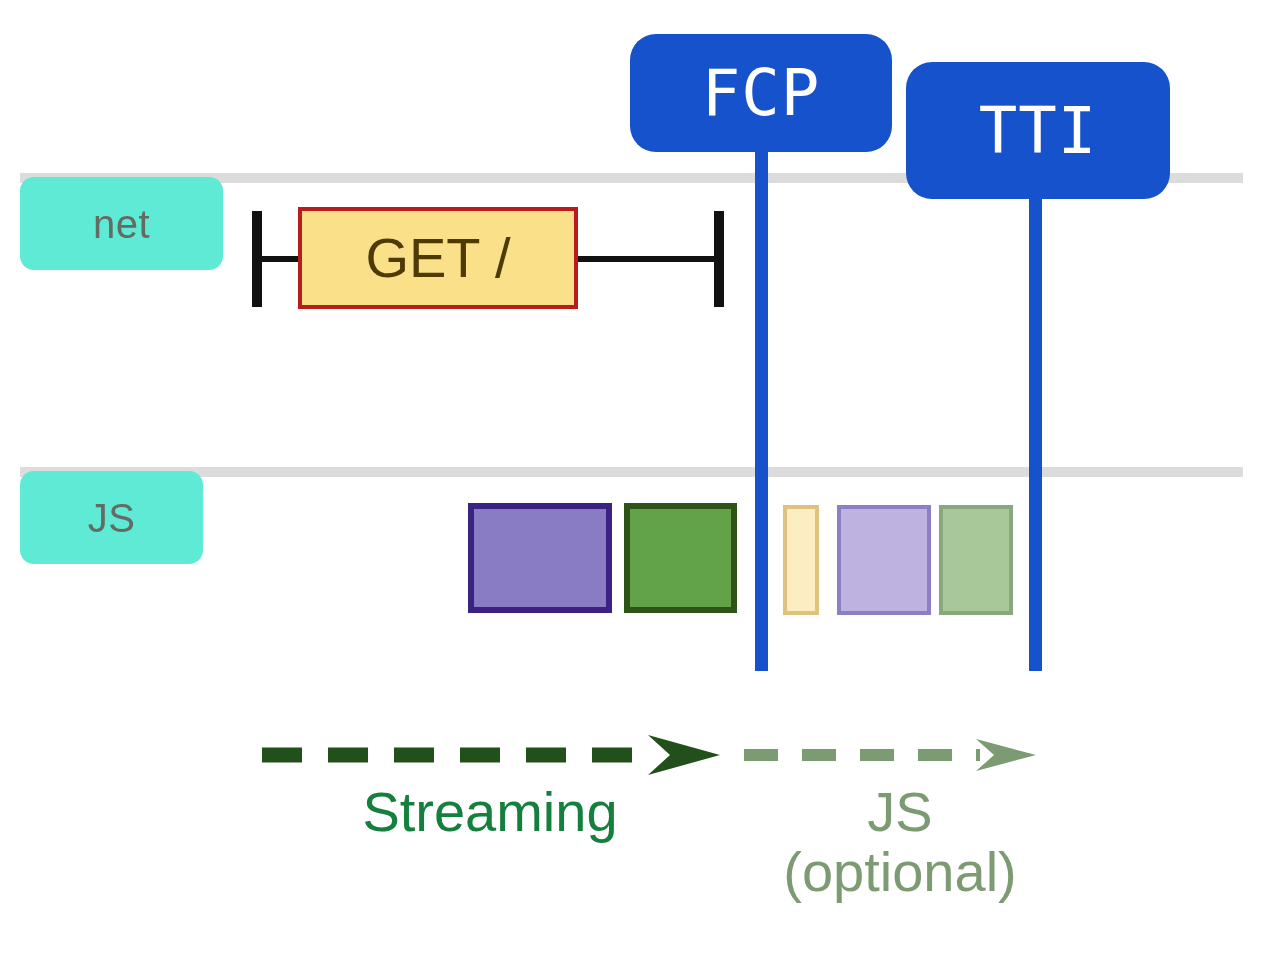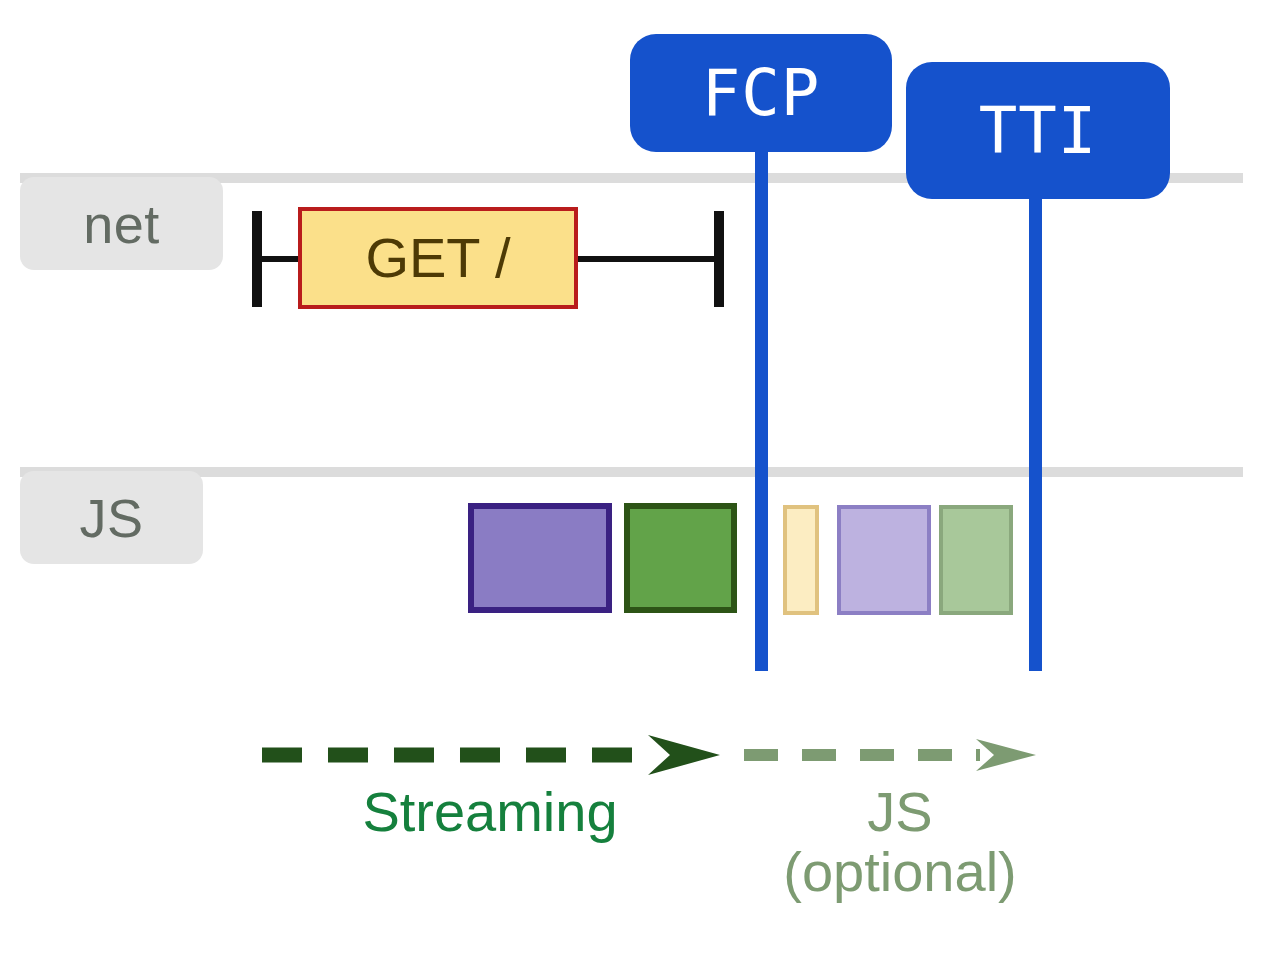--- a/index.html
+++ b/index.html
@@ -24,27 +24,27 @@
     height: 10px;
     background: #dcdcdc;
     left: 20px;
   }
   #rule-net { top: 173px; width: 1223px; }
   #rule-js  { top: 467px; width: 1223px; }
 
   
   .track-chip {
     position: absolute;
-    background: #e5e5e5;
+    background: #5eead4;
     border-radius: 14px;
     display: flex;
     align-items: center;
     justify-content: center;
     color: #636b63;
-    font-size: 54px;
+    font-size: 40px;
     line-height: 1;
     letter-spacing: 0.5px;
   }
   #chip-net { left: 20px; top: 177px; width: 203px; height: 93px; }
   #chip-js  { left: 20px; top: 471px; width: 183px; height: 93px; }
 
   
   .marker { position: absolute; }
   .marker-badge {
     position: absolute;

